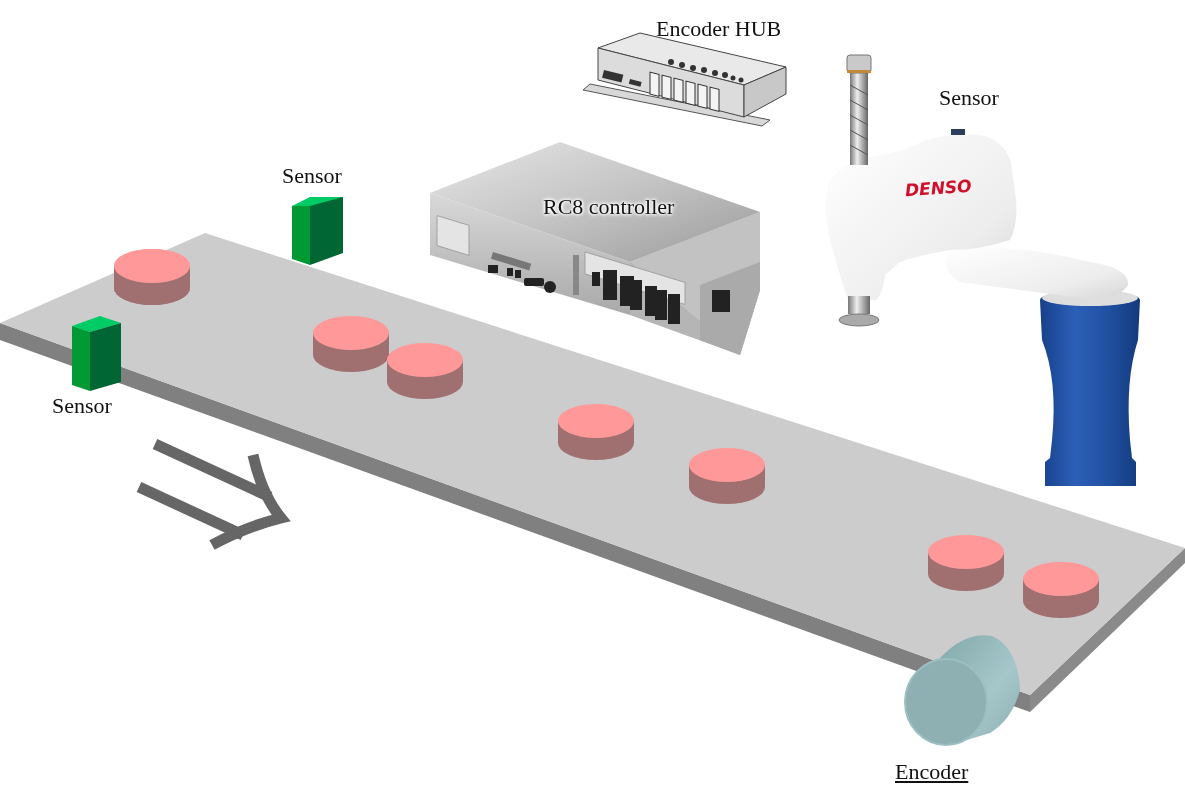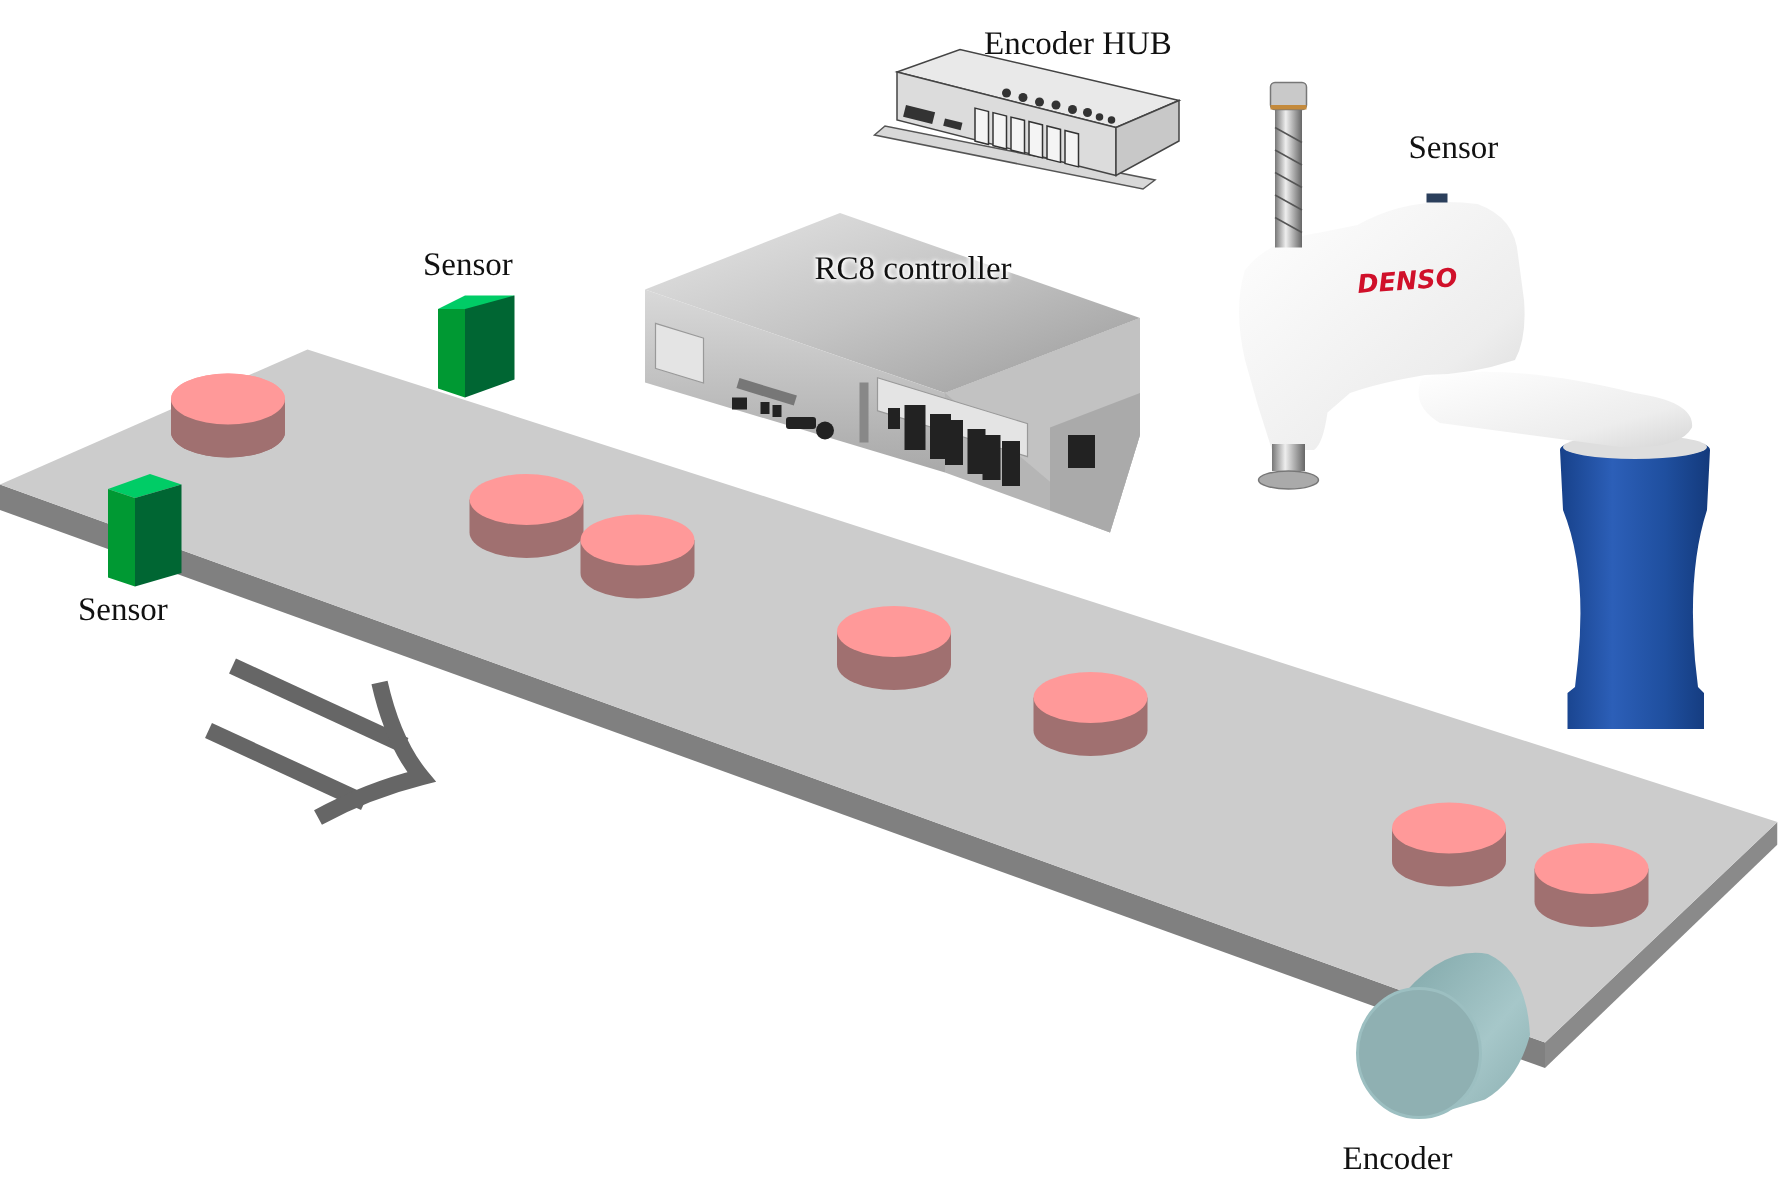--- a/index.html
+++ b/index.html
@@ -192,17 +192,17 @@
     <rect x="848" y="296" width="22" height="18" fill="url(#shaft)"></rect>
     <ellipse cx="859" cy="320" rx="20" ry="6" fill="#aaa" stroke="#777"></ellipse>
 
     <rect x="951" y="129" width="14" height="6" fill="#2b3f5c"></rect>
   </g>
 
 </svg>
 
 <div class="label" style="left:656px; top:6px;margin-top:12px;">Encoder HUB</div>
 <div class="label" style="left:939px; top:87px;">Sensor</div>
-<div class="label halo" style="left:543px; top:168px;">RC8 controller</div>
+<div class="label halo" style="left:543px; top:196px;">RC8 controller</div>
 <div class="label" style="left:282px; top:165px;">Sensor</div>
 <div class="label" style="left:52px; top:395px;">Sensor</div>
-<div class="label" style="left:895px; top:761px;">Encoder</div>
+<div class="label" style="left:895px; top:761px;text-decoration:underline;">Encoder</div>
 <div class="label brand" style="left:905px; top:180px; font-size:17px; color:#d0102a; transform:rotate(-4deg);">DENSO</div>
 
 </body></html>

